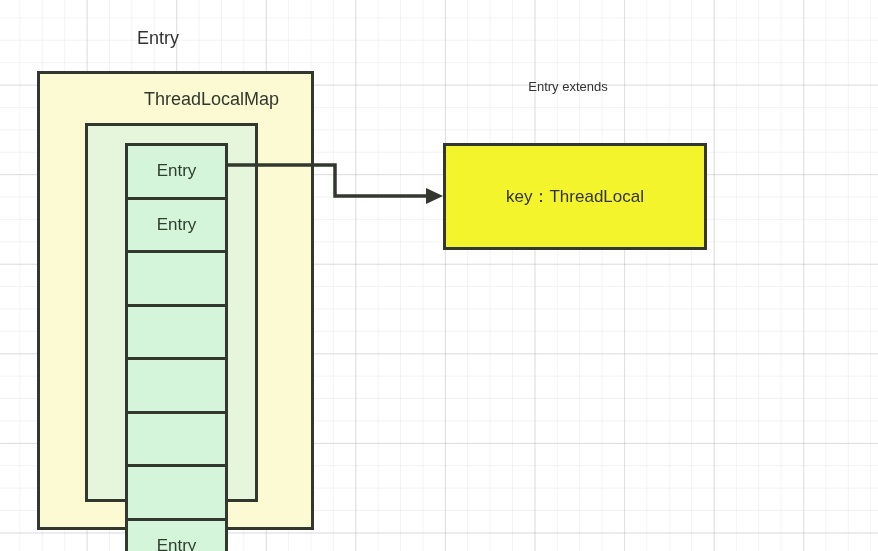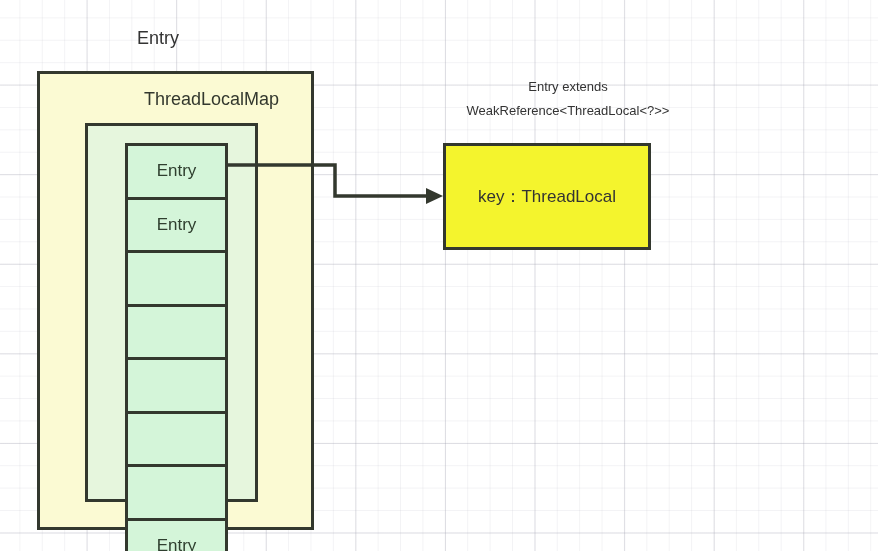--- a/index.html
+++ b/index.html
@@ -101,21 +101,21 @@
     text-align: center;
     font-size: 13px;
     line-height: 24px;
     color: #333333;
     white-space: nowrap;
   }
 
   .detail-box {
     left: 443px;
     top: 143px;
-    width: 208px;
+    width: 264px;
     height: 107px;
     background: #F4F42D;
     border: 3px solid #33382E;
     box-sizing: border-box;
     display: flex;
     flex-direction: column;
     align-items: center;
     justify-content: center;
     font-size: 17px;
     line-height: 24px;
@@ -138,21 +138,20 @@
   <div class="entry-cell"></div>
   <div class="entry-cell"></div>
   <div class="entry-cell"></div>
   <div class="entry-cell"></div>
   <div class="entry-cell"></div>
   <div class="entry-cell">Entry</div>
 </div>
 
 <div class="abs entry-note">
   <div>Entry extends</div>
-  <div>WeakReference&lt;ThreadLocal&lt;?&gt;&gt;</div>
 </div>
 
 <div class="abs detail-box">
   <div>key：ThreadLocal</div>
 </div>
 
 <svg class="abs arrow-overlay" width="878" height="551" viewBox="0 0 878 551" xmlns="http://www.w3.org/2000/svg">
   <polyline points="227,165 335,165 335,196 428,196" fill="none" stroke="#33382E" stroke-width="3.5"></polyline>
   <polygon points="443,196 426,188 426,204" fill="#33382E"></polygon>
 </svg>

